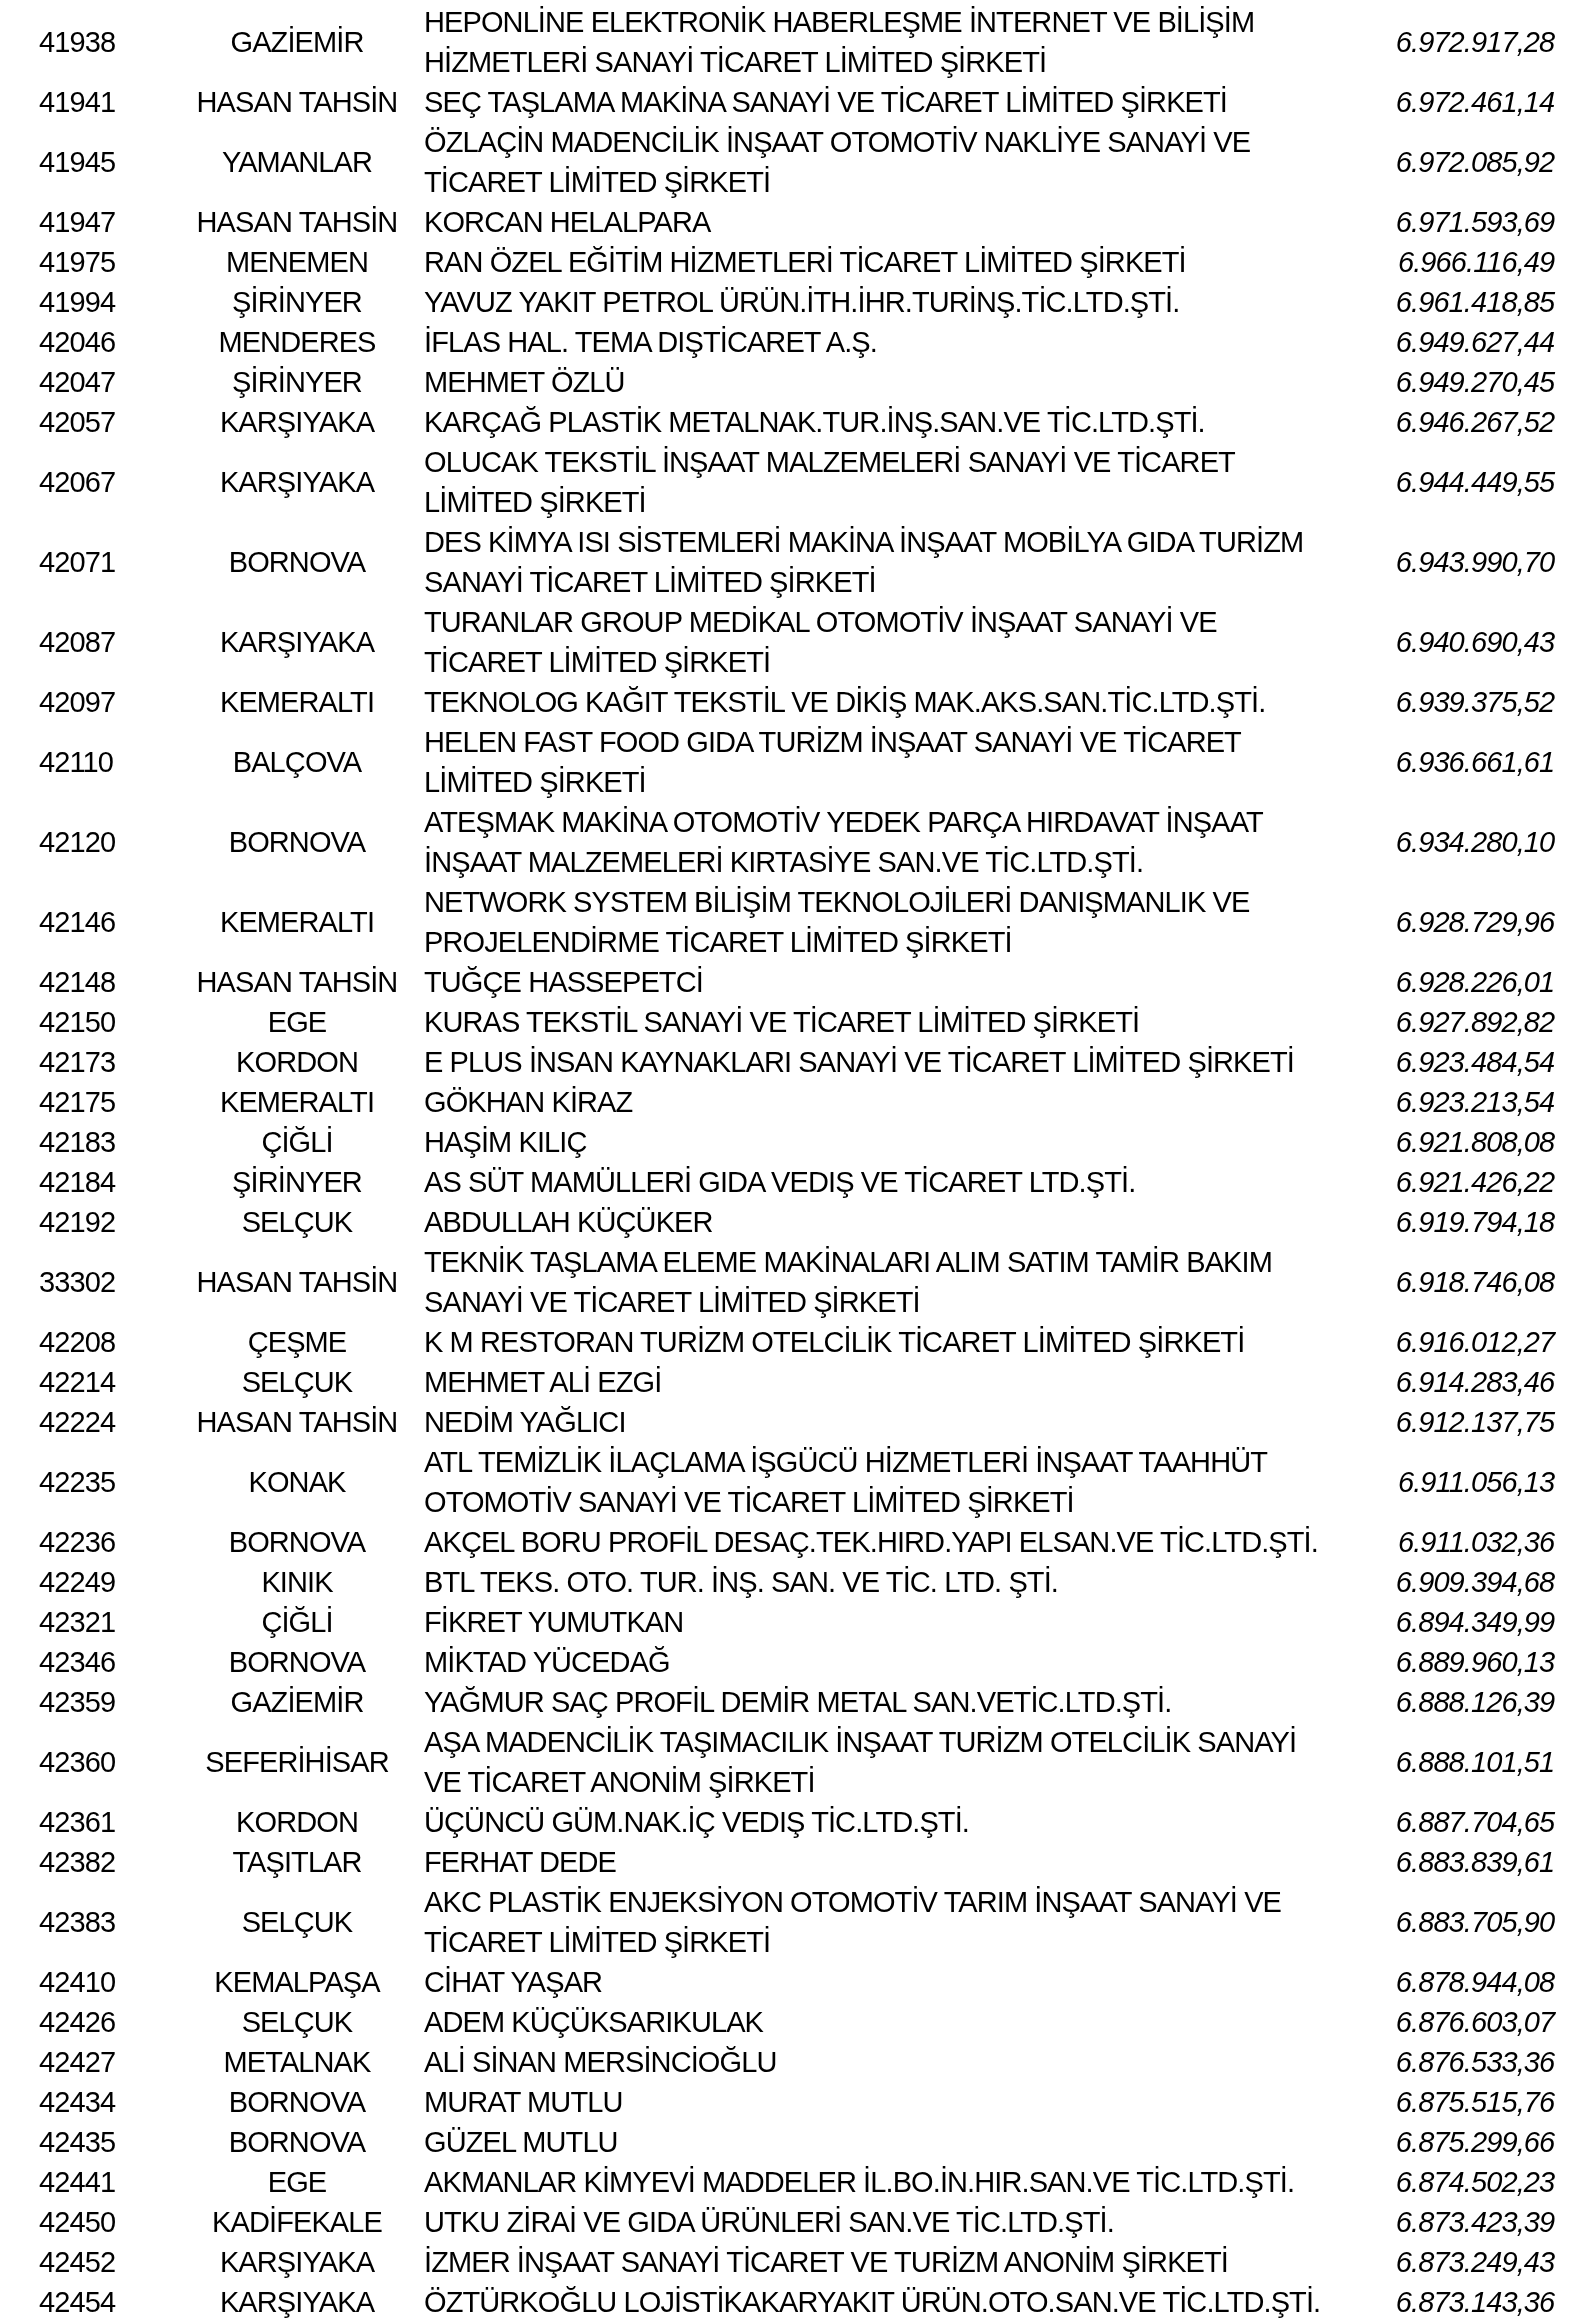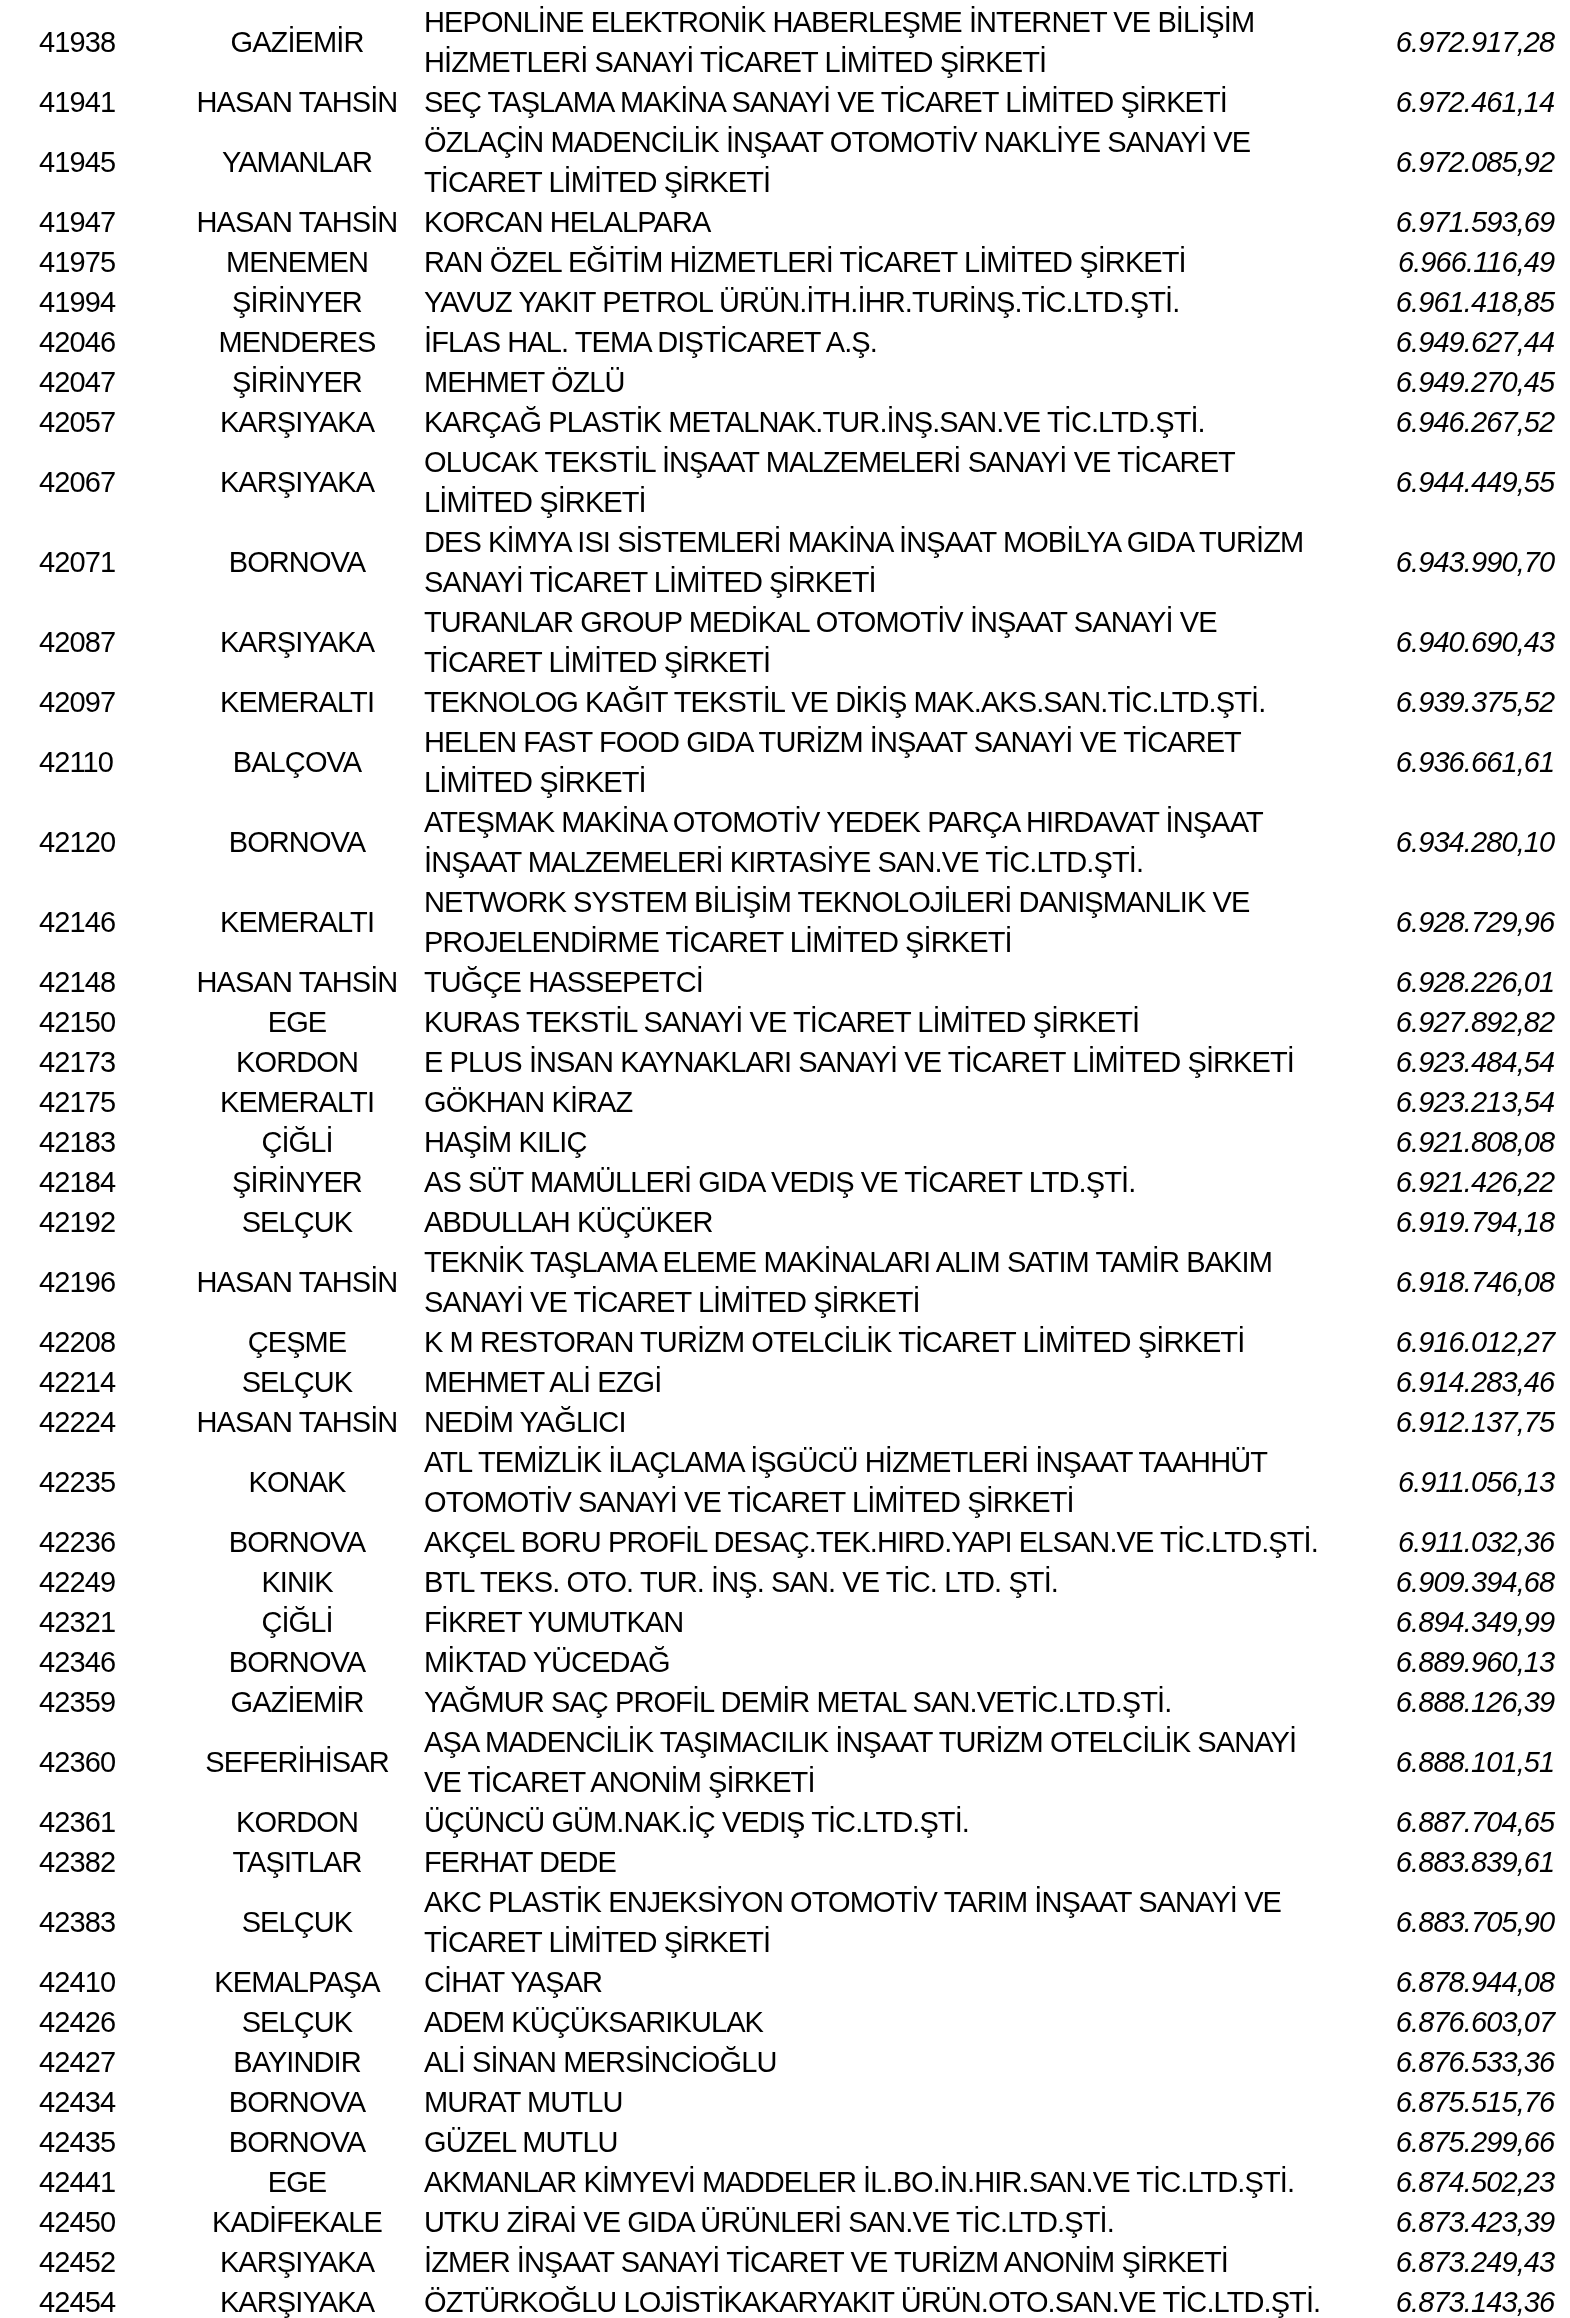--- a/index.html
+++ b/index.html
@@ -188,21 +188,21 @@
           <td class="name">AS SÜT MAMÜLLERİ GIDA VEDIŞ VE TİCARET LTD.ŞTİ.</td>
           <td class="amount">6.921.426,22</td>
         </tr>
         <tr>
           <td class="no">42192</td>
           <td class="district">SELÇUK</td>
           <td class="name">ABDULLAH KÜÇÜKER</td>
           <td class="amount">6.919.794,18</td>
         </tr>
         <tr>
-          <td class="no">42196</td>
+          <td class="no">33302</td>
           <td class="district">HASAN TAHSİN</td>
           <td class="name">TEKNİK TAŞLAMA ELEME MAKİNALARI ALIM SATIM TAMİR BAKIM SANAYİ VE TİCARET LİMİTED ŞİRKETİ</td>
           <td class="amount">6.918.746,08</td>
         </tr>
         <tr>
           <td class="no">42208</td>
           <td class="district">ÇEŞME</td>
           <td class="name">K M RESTORAN TURİZM OTELCİLİK TİCARET LİMİTED ŞİRKETİ</td>
           <td class="amount">6.916.012,27</td>
         </tr>
@@ -285,21 +285,21 @@
           <td class="amount">6.878.944,08</td>
         </tr>
         <tr>
           <td class="no">42426</td>
           <td class="district">SELÇUK</td>
           <td class="name">ADEM KÜÇÜKSARIKULAK</td>
           <td class="amount">6.876.603,07</td>
         </tr>
         <tr>
           <td class="no">42427</td>
-          <td class="district">BAYINDIR</td>
+          <td class="district">METALNAK</td>
           <td class="name">ALİ SİNAN MERSİNCİOĞLU</td>
           <td class="amount">6.876.533,36</td>
         </tr>
         <tr>
           <td class="no">42434</td>
           <td class="district">BORNOVA</td>
           <td class="name">MURAT MUTLU</td>
           <td class="amount">6.875.515,76</td>
         </tr>
         <tr>

